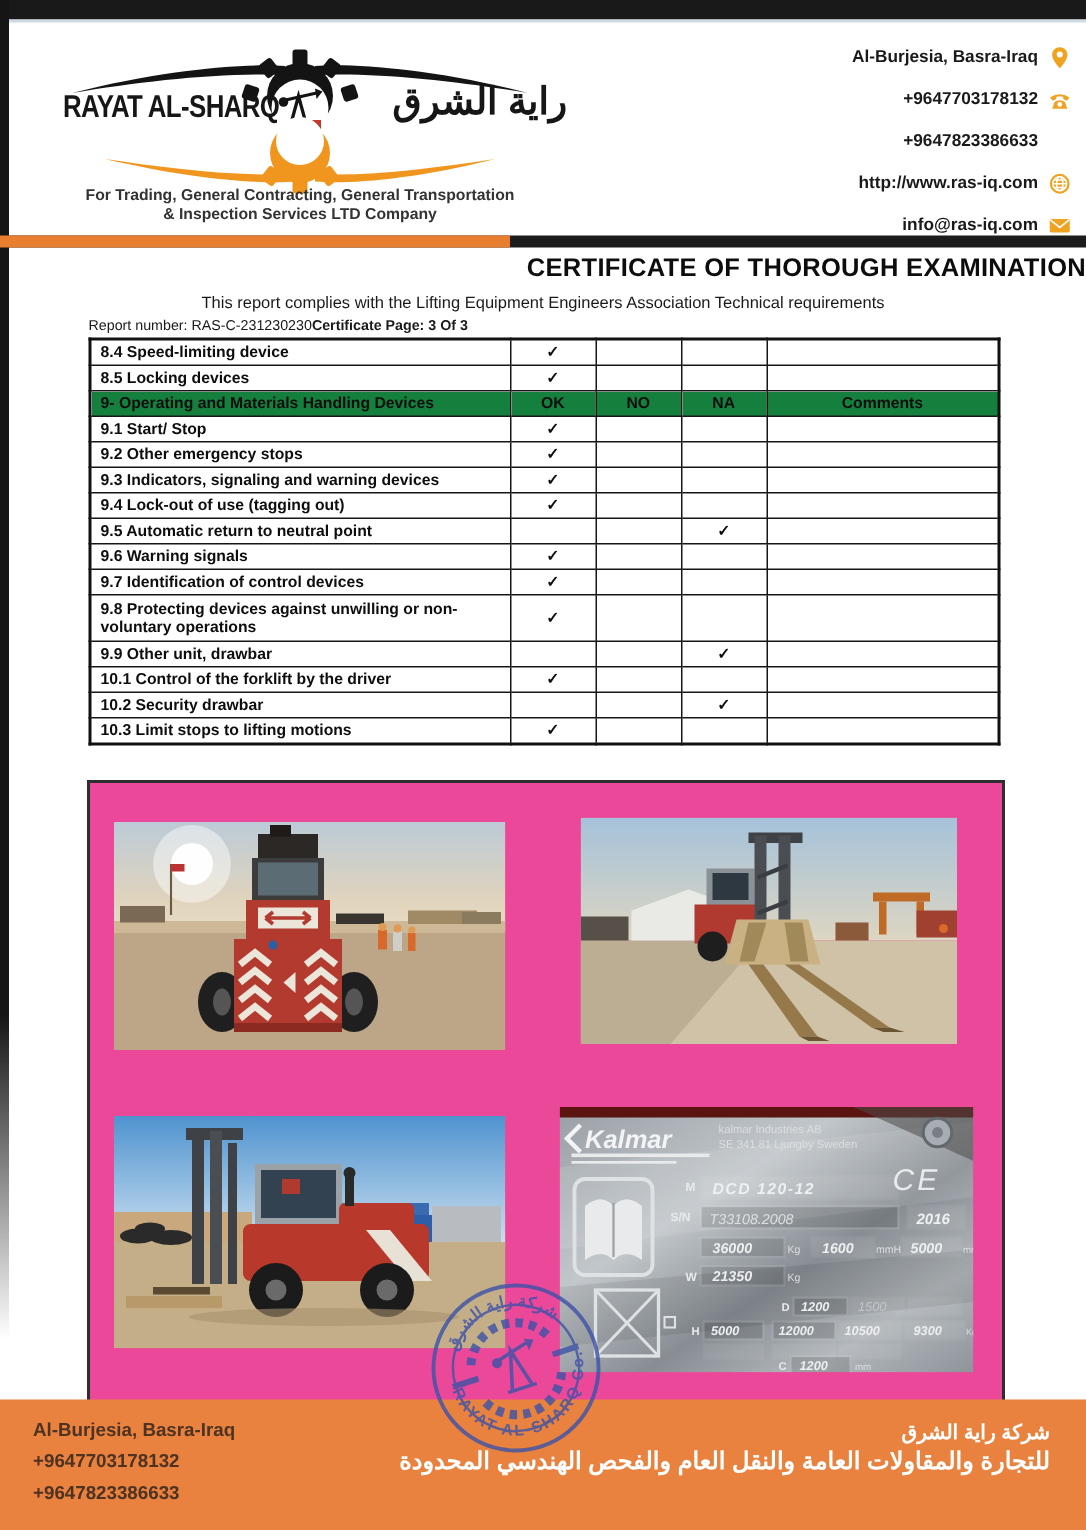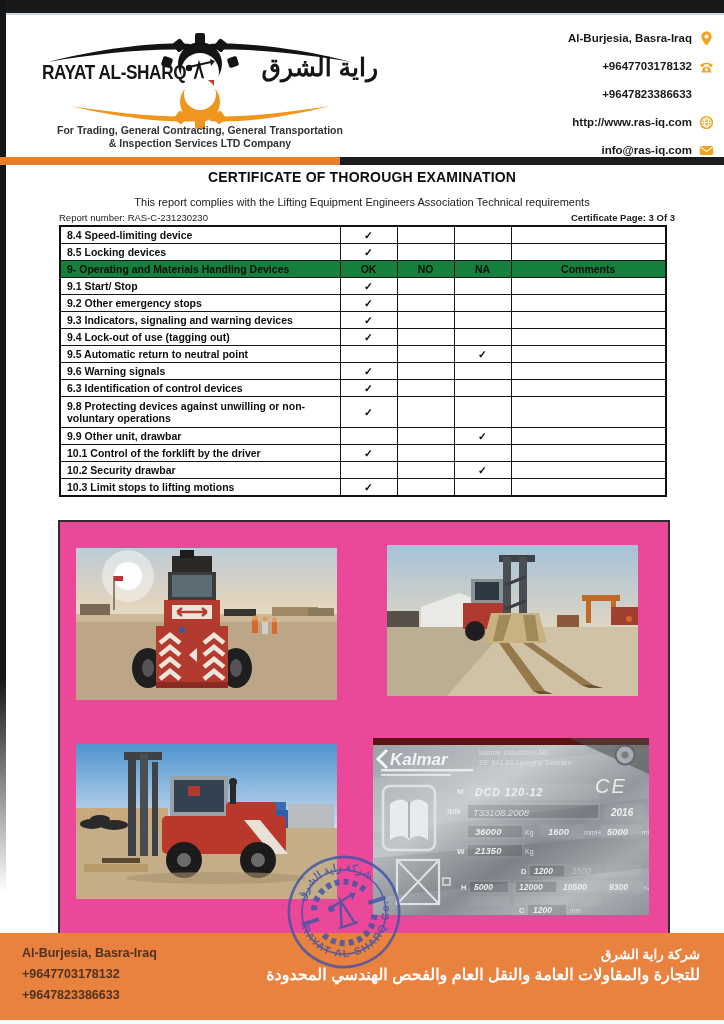--- a/index.html
+++ b/index.html
@@ -28,26 +28,26 @@
   .contact { position:absolute; right:10px; top:24px; width:250px; }
   .contact-row { display:flex; justify-content:flex-end; align-items:center; height:28px; }
   .contact-text { font-size:11.5px; font-weight:bold; color:#1a1a1a; }
   .contact-icon { width:15px; height:15px; margin-left:7px; flex:0 0 15px; }
   .contact-icon.empty { visibility:hidden; }
 
   .divider { position:absolute; left:0; top:157px; width:724px; height:8px; background:#1c1c1c; }
   .divider-orange { position:absolute; left:0; top:0; width:340px; height:8px; background:#E87E2F; }
 
   
-  .cert-title { position:absolute; left:0; top:169px; width:724px; text-align:center;
-    font-size:14px; font-weight:bold; color:#0d0d0d; letter-spacing:0.2px; }
+  .cert-title { position:absolute; left:0; top:169px; width:724px; text-align:right;
+    font-size:17px; font-weight:bold; color:#0d0d0d; letter-spacing:0.2px; }
   .cert-subtitle { position:absolute; left:0; top:196px; width:724px; text-align:center;
     font-size:11px; color:#1a1a1a; }
   .report-line { position:absolute; left:59px; top:212px; width:616px; display:flex;
-    justify-content:space-between; font-size:9.5px; color:#1a1a1a; }
+    font-size:9.5px; color:#1a1a1a; }
   .report-line .rn { font-weight:normal; }
   .report-line .pg { font-weight:bold; }
 
   
   table.check { position:absolute; left:59px; top:225px; width:606px;
     border-collapse:collapse; table-layout:fixed; }
   table.check td { border:1px solid #161616; font-size:10.5px; font-weight:bold;
     color:#0e0e0e; height:16px; padding:0 0 0 6px; line-height:12px; overflow:hidden; }
   table.check td.c { text-align:center; padding:0; }
   table.check tr.section td { background:#15803d; }
@@ -252,21 +252,21 @@
           <td class="c"></td>
         </tr>
         <tr>
           <td>9.6 Warning signals</td>
           <td class="c tick">✓</td>
           <td class="c"></td>
           <td class="c"></td>
           <td class="c"></td>
         </tr>
         <tr>
-          <td>6.3 Identification of control devices</td>
+          <td>9.7 Identification of control devices</td>
           <td class="c tick">✓</td>
           <td class="c"></td>
           <td class="c"></td>
           <td class="c"></td>
         </tr>
         <tr class="tall">
           <td>9.8 Protecting devices against unwilling or non-voluntary operations</td>
           <td class="c tick">✓</td>
           <td class="c"></td>
           <td class="c"></td>

